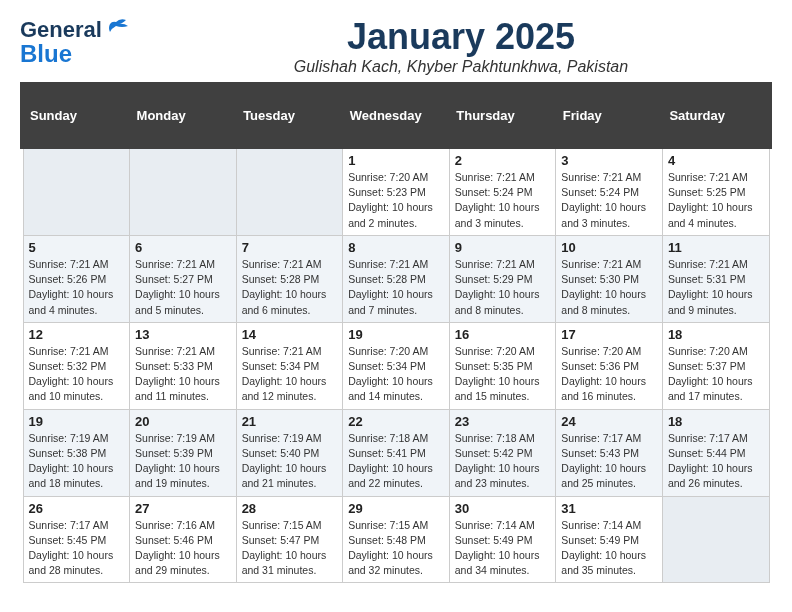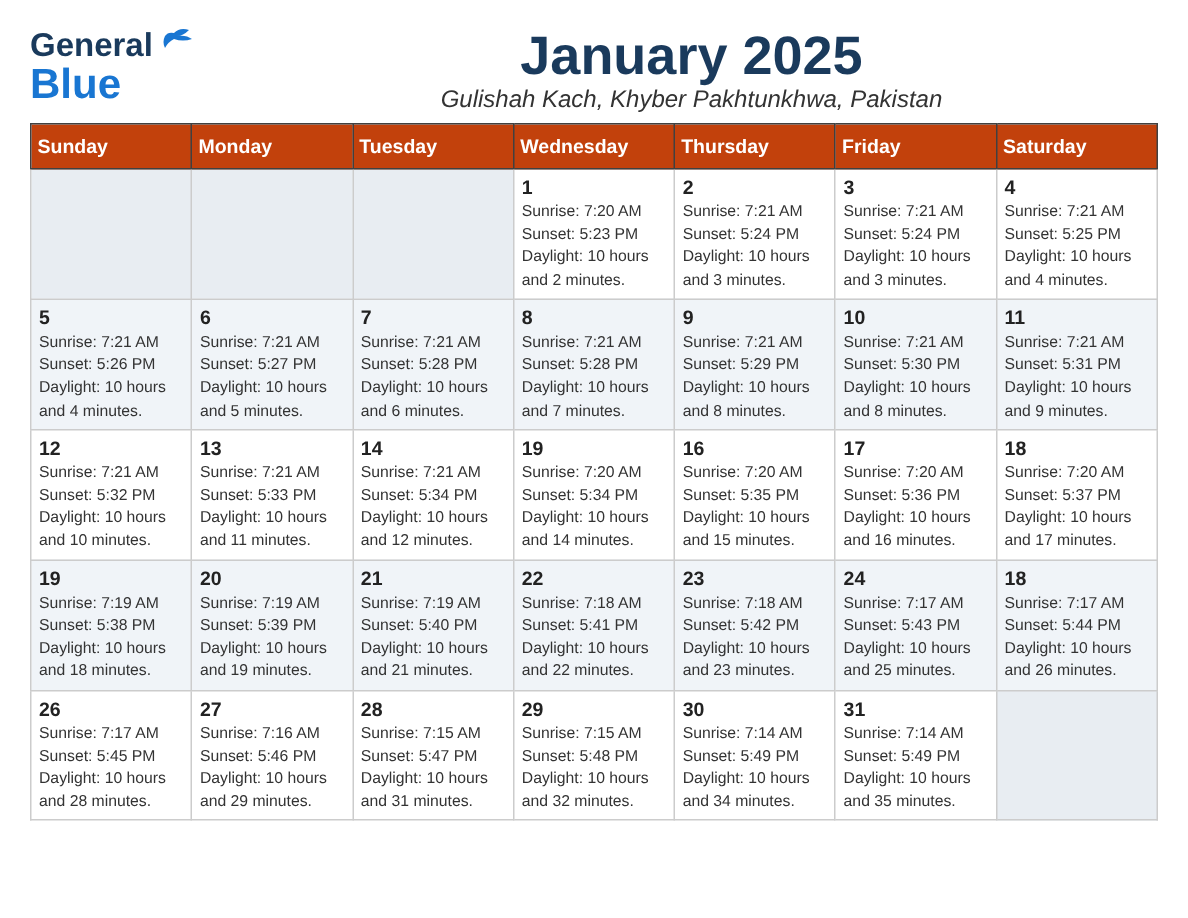--- a/index.html
+++ b/index.html
@@ -4,40 +4,40 @@
   <style>
     * { box-sizing: border-box; margin: 0; padding: 0; }
     body { font-family: Arial, sans-serif; background: #fff; width: 792px; min-height: 612px; }
     .container { width: 792px; padding: 16px 20px 10px 20px; }
     .header-area { display: flex; align-items: flex-start; justify-content: space-between; margin-bottom: 6px; }
     .logo { display: flex; flex-direction: column; align-items: flex-start; }
     .title-area { text-align: center; flex: 1; padding-left: 20px; }
     .main-title { font-size: 36px; font-weight: bold; color: #1a3a5c; }
     .subtitle { font-size: 16px; color: #333; font-style: italic; }
     .calendar { width: 100%; border-collapse: collapse; }
-    .calendar thead th { background-color: #c2410c; color: #fff; font-size: 13px; font-weight: bold; padding: 7px 4px; text-align: left; border: 1px solid #404040; }
+    .calendar thead th { background-color: #404040; color: #fff; font-size: 13px; font-weight: bold; padding: 20px 4px; text-align: left; border: 6px solid #404040; }
     .calendar tbody td { border: 1px solid #ccc; vertical-align: top; padding: 4px 5px; width: calc(100%/7); min-height: 80px; background: #fff; }
     .calendar tbody tr:nth-child(even) td { background: #f0f4f8; }
     .day-num { font-size: 13px; font-weight: bold; color: #222; margin-bottom: 2px; }
     .day-info { font-size: 10.5px; color: #333; line-height: 1.45; }
     .empty { background: #e8edf2 !important; }
   </style>
 </head>
 <body>
 
 <div class="container">
   <div class="header-area">
     <div class="logo">
       <div style="display:flex;align-items:center;justify-content:center;">
         <span style="font-size:22px;font-weight:bold;color:#1a3a5c;">General</span>
         <svg width="28" height="28" viewBox="0 0 28 28">
           <path d="M14 6 Q18 2 24 4 Q20 8 16 8 Q22 7 26 10 Q20 12 14 10 Q10 12 8 16 Q6 12 8 8 Q10 5 14 6Z" fill="#1976d2"></path>
         </svg>
       </div>
-      <span style="font-size:28px;font-weight:bold;color:#1976d2;margin-top:-4px;">Blue</span>
+      <span style="font-size:24px;font-weight:bold;color:#1976d2;margin-top:-4px;">Blue</span>
     </div>
     <div class="title-area">
       <div class="main-title">January 2025</div>
       <div class="subtitle">Gulishah Kach, Khyber Pakhtunkhwa, Pakistan</div>
     </div>
   </div>
 
   <table class="calendar">
     <thead>
       <tr>

